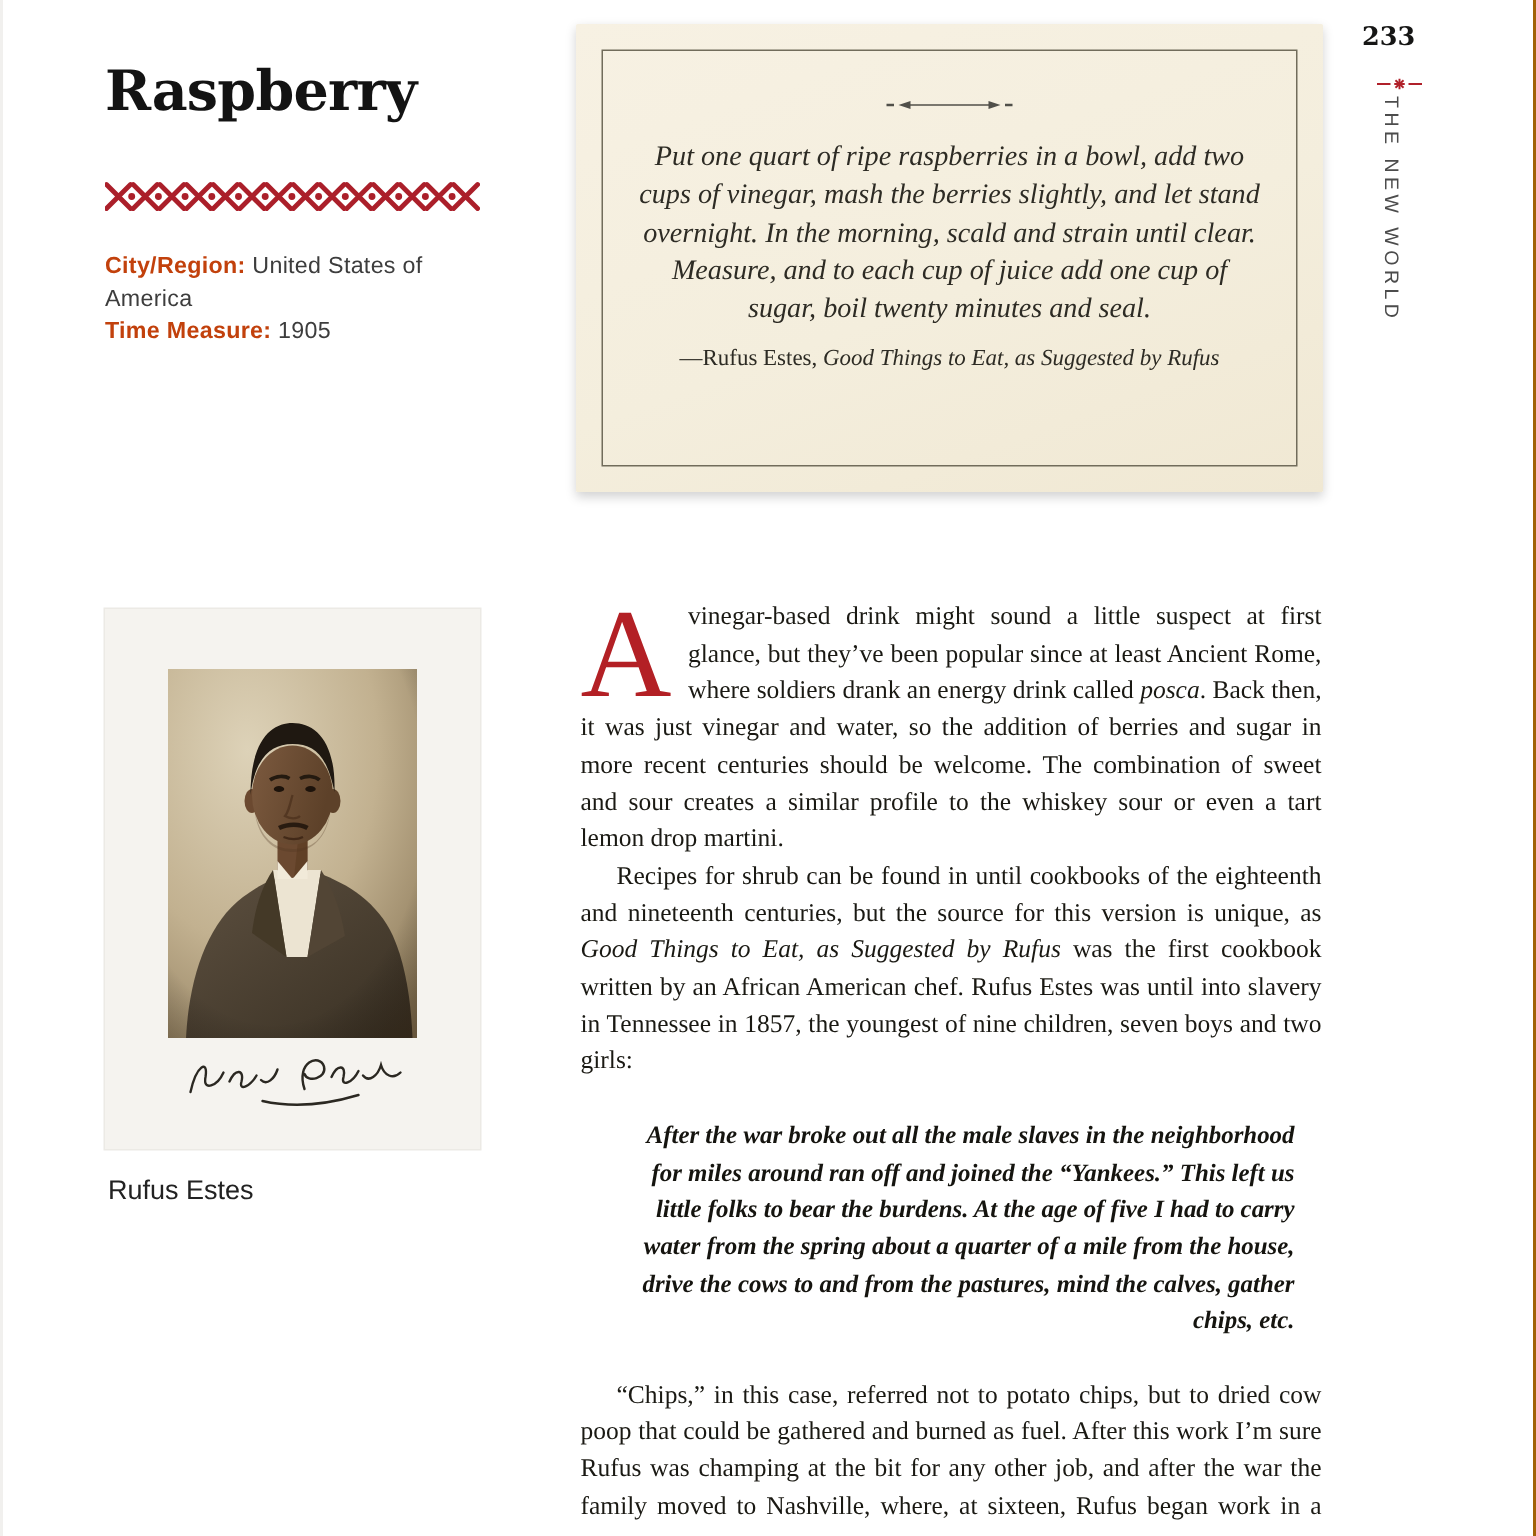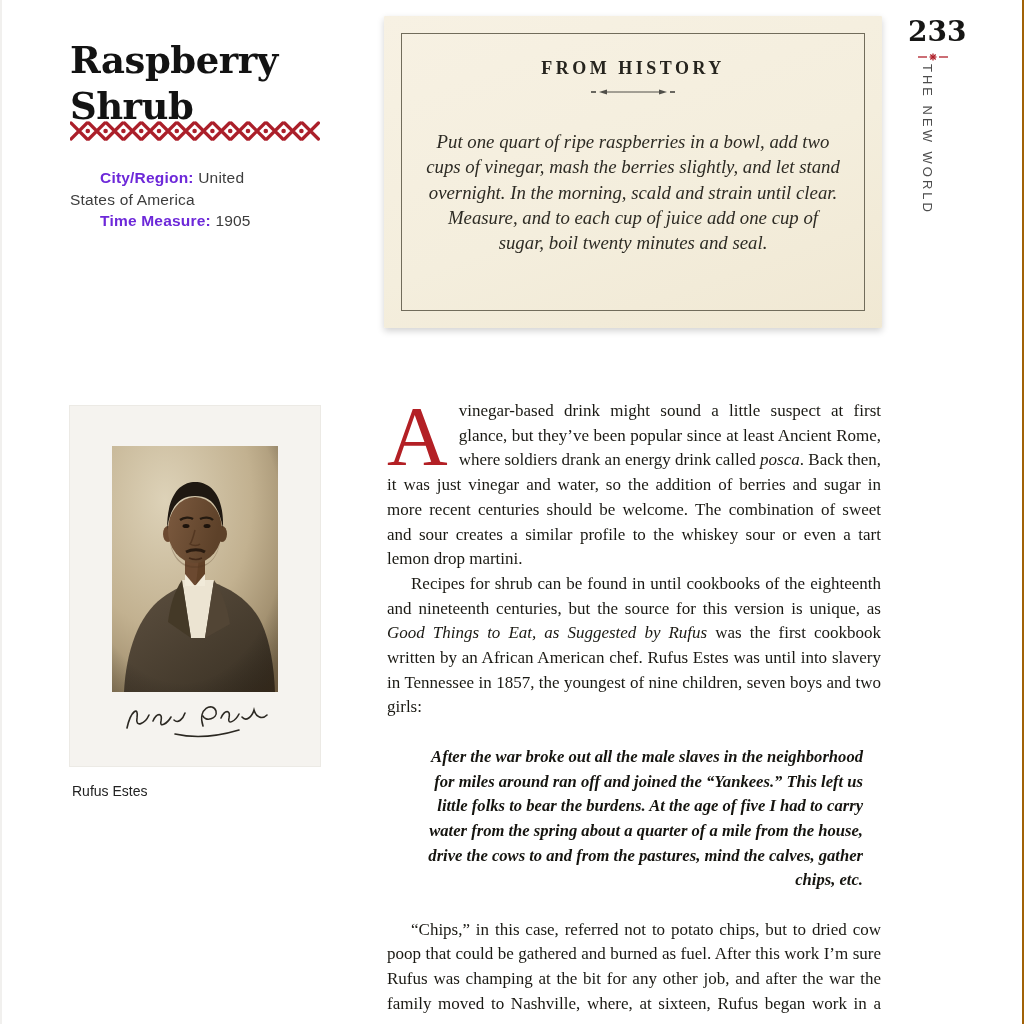--- a/index.html
+++ b/index.html
@@ -18,50 +18,50 @@
     position:absolute;left:68px;top:12px;width:280px;
     font-family:"DejaVu Serif",serif;font-weight:700;
     font-size:37px;line-height:46px;color:#131313;letter-spacing:-0.5px;
   }
   .title-ornament{position:absolute;left:68px;top:120px;}
   .meta{
     position:absolute;left:68px;top:167px;width:222px;
     font-family:"Liberation Sans",sans-serif;font-size:15.5px;line-height:21.5px;
     color:#3d3d3d;letter-spacing:0.2px;
   }
-  .meta .lbl{color:#6d28d9;font-weight:700;margin-left:30px;}
+  .meta .lbl{color:#c2410c;font-weight:700;}
 
   .photo-card{
     position:absolute;left:68px;top:406px;width:250px;height:360px;
     background:#f5f3ef;box-shadow:0 0 0 1px #eceae5;
   }
   .photo-frame{position:absolute;left:42px;top:40px;width:166px;height:246px;overflow:hidden;}
   .signature-wrap{position:absolute;left:0;top:290px;width:250px;text-align:center;}
   .photo-caption{
     position:absolute;left:70px;top:783px;
-    font-family:"Liberation Sans",sans-serif;font-size:14px;color:#222;
+    font-family:"Liberation Sans",sans-serif;font-size:18px;color:#222;
   }
 
   
   .hbox{
     position:absolute;left:382px;top:16px;width:498px;height:312px;
     background:linear-gradient(160deg,#f7f1e3 0%,#f4eedd 55%,#f0e8d3 100%);
     box-shadow:0 3px 7px rgba(0,0,0,0.18);border-radius:1px;
   }
   .hbox-inner{
     position:absolute;inset:17px;border:1px solid #716c5b;
     text-align:center;box-sizing:border-box;padding:24px 24px 0;
   }
   .hbox-heading{
     font-family:"Liberation Serif",serif;font-weight:700;
     font-size:18px;letter-spacing:3.5px;color:#26241e;
   }
   .hbox-divider{margin-top:5px;}
   .hbox-quote{
-    margin:27px auto 0;max-width:420px;
+    margin:11px auto 0;max-width:420px;
     font-style:italic;font-size:18.8px;line-height:25.3px;color:#2d2b24;
   }
   .hbox-attr{margin-top:12px;font-size:15.3px;color:#2d2b24;}
   .hbox-attr .work{font-style:italic;}
 
   
   .article{
     position:absolute;left:385px;top:399px;width:494px;
     font-size:17px;line-height:24.7px;text-align:justify;color:#1a1913;
   }
@@ -73,40 +73,39 @@
   }
   .p-indent{text-indent:24px;}
   .bq{
     margin:25px 18px 25px 22px;
     font-weight:700;font-style:italic;text-align:right;
     font-size:16.6px;line-height:24.6px;color:#15140f;
   }
 
   
   .pagenum{
-    position:absolute;left:906px;top:15px;width:50px;text-align:right;
-    font-family:"DejaVu Serif",serif;font-weight:700;font-size:28px;color:#161615;
+    position:absolute;left:906px;top:15px;width:50px;text-align:left;
+    font-family:"DejaVu Serif",serif;font-weight:700;font-size:17px;color:#161615;
   }
   .pagenum-orn{position:absolute;left:916px;top:48px;}
   .edge-label{
     position:absolute;left:918px;top:64px;
     writing-mode:vertical-rl;
     font-family:"Liberation Sans",sans-serif;font-size:13px;
     letter-spacing:3px;color:#4c4c4c;
   }
   i{}
 </style>
 </head>
 <body>
 
 <div class="page">
 
   <h1 class="title">
     <span>Raspberry</span><br>
-    <span>Shrub</span>
   </h1>
 
   <div class="title-ornament">
     <svg width="250" height="22" viewBox="0 0 250 22">
       <defs>
         <path id="xg" d="M1,3 L17,19 M17,3 L1,19" stroke="#ab1f2a" stroke-width="3.2" stroke-linecap="round" fill="none"></path>
       </defs>
       <use href="#xg" x="0"></use>
         <use href="#xg" x="17.8"></use>
         <use href="#xg" x="35.6"></use>
@@ -204,33 +203,35 @@
           <path d="M127,21 C131,26 137,21 139,14 C141,21 147,24 152,19"></path>
           <path d="M60,38 C82,43 104,40 124,34"></path>
         </g>
       </svg>
     </div>
   </div>
   <div class="photo-caption">Rufus Estes</div>
 
   <div class="hbox">
     <div class="hbox-inner">
-      <div class="hbox-heading">FROM HISTORY</div>
       <div class="hbox-divider">
         <svg width="96" height="12" viewBox="0 0 96 12">
           <g stroke="#504f49" fill="#504f49">
             <line x1="6" y1="6" x2="11" y2="6" stroke-width="1.7"></line>
             <polygon points="14,6 22,3.4 22,8.6" stroke="none"></polygon>
             <line x1="20" y1="6" x2="76" y2="6" stroke-width="1"></line>
             <polygon points="82,6 74,3.4 74,8.6" stroke="none"></polygon>
             <line x1="85" y1="6" x2="90" y2="6" stroke-width="1.7"></line>
           </g>
         </svg>
       </div>
       <div class="hbox-quote">Put one quart of ripe raspberries in a bowl, add two cups of vinegar, mash the berries slightly, and let stand overnight. In the morning, scald and strain until clear. Measure, and to each cup of juice add one cup of sugar, boil twenty minutes and seal.</div>
+      <div class="hbox-attr">
+        <span>—Rufus Estes, </span><span class="work">Good Things to Eat, as Suggested by Rufus</span>
+      </div>
     </div>
   </div>
 
   <div class="article">
     <p>
       <span class="dropcap">A</span><span>vinegar-based drink might sound a little suspect at first glance, but they’ve been popular since at least Ancient Rome, where soldiers drank an energy drink called </span><i>posca</i><span>. Back then, it was just vinegar and water, so the addition of berries and sugar in more recent centuries should be welcome. The combination of sweet and sour creates a similar profile to the whiskey sour or even a tart lemon drop martini.</span>
     </p>
     <p class="p-indent">
       <span>Recipes for shrub can be found in until cookbooks of the eighteenth and nineteenth centuries, but the source for this version is unique, as </span><i>Good Things to Eat, as Suggested by Rufus</i><span> was the first cookbook written by an African American chef. Rufus Estes was until into slavery in Tennessee in 1857, the youngest of nine children, seven boys and two girls:</span>
     </p>

